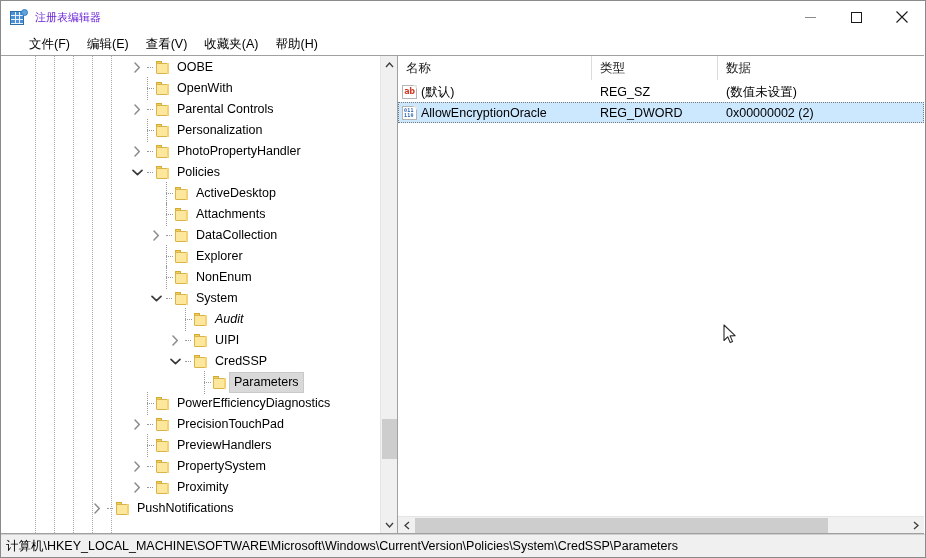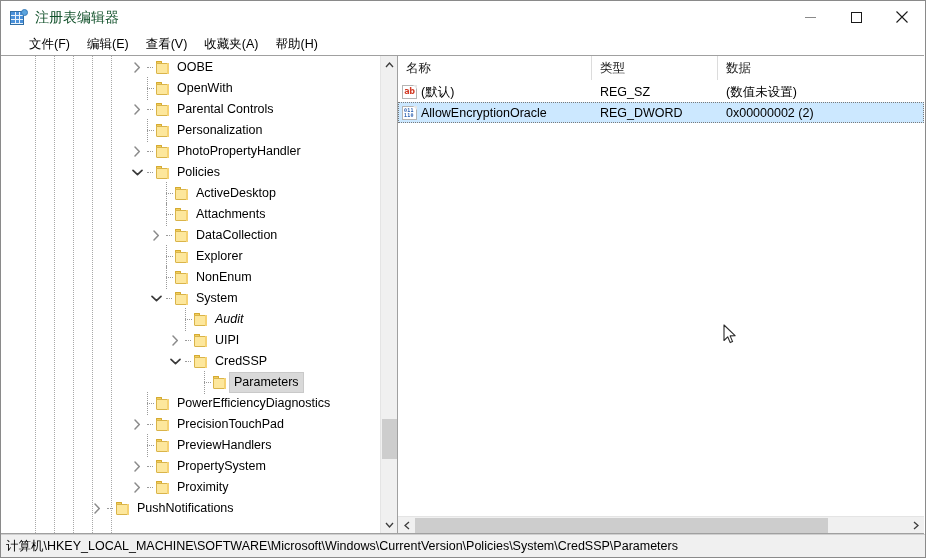--- a/index.html
+++ b/index.html
@@ -69,22 +69,22 @@
   }
   .app-icon .gear {
     position: absolute;
     right: -1px; top: 0px;
     width: 7px; height: 7px;
     border-radius: 50%;
     background: #5ba4de;
     border: 1px solid #3b7cb8;
   }
   .title-text {
-    font-size: 14px;
-    color: #14532d;
+    font-size: 11px;
+    color: #6d28d9;
     line-height: 32px;
     white-space: nowrap;
   }
   .win-buttons {
     display: flex;
     height: 32px;
     flex: none;
   }
   .win-btn {
     width: 46px; height: 32px;

